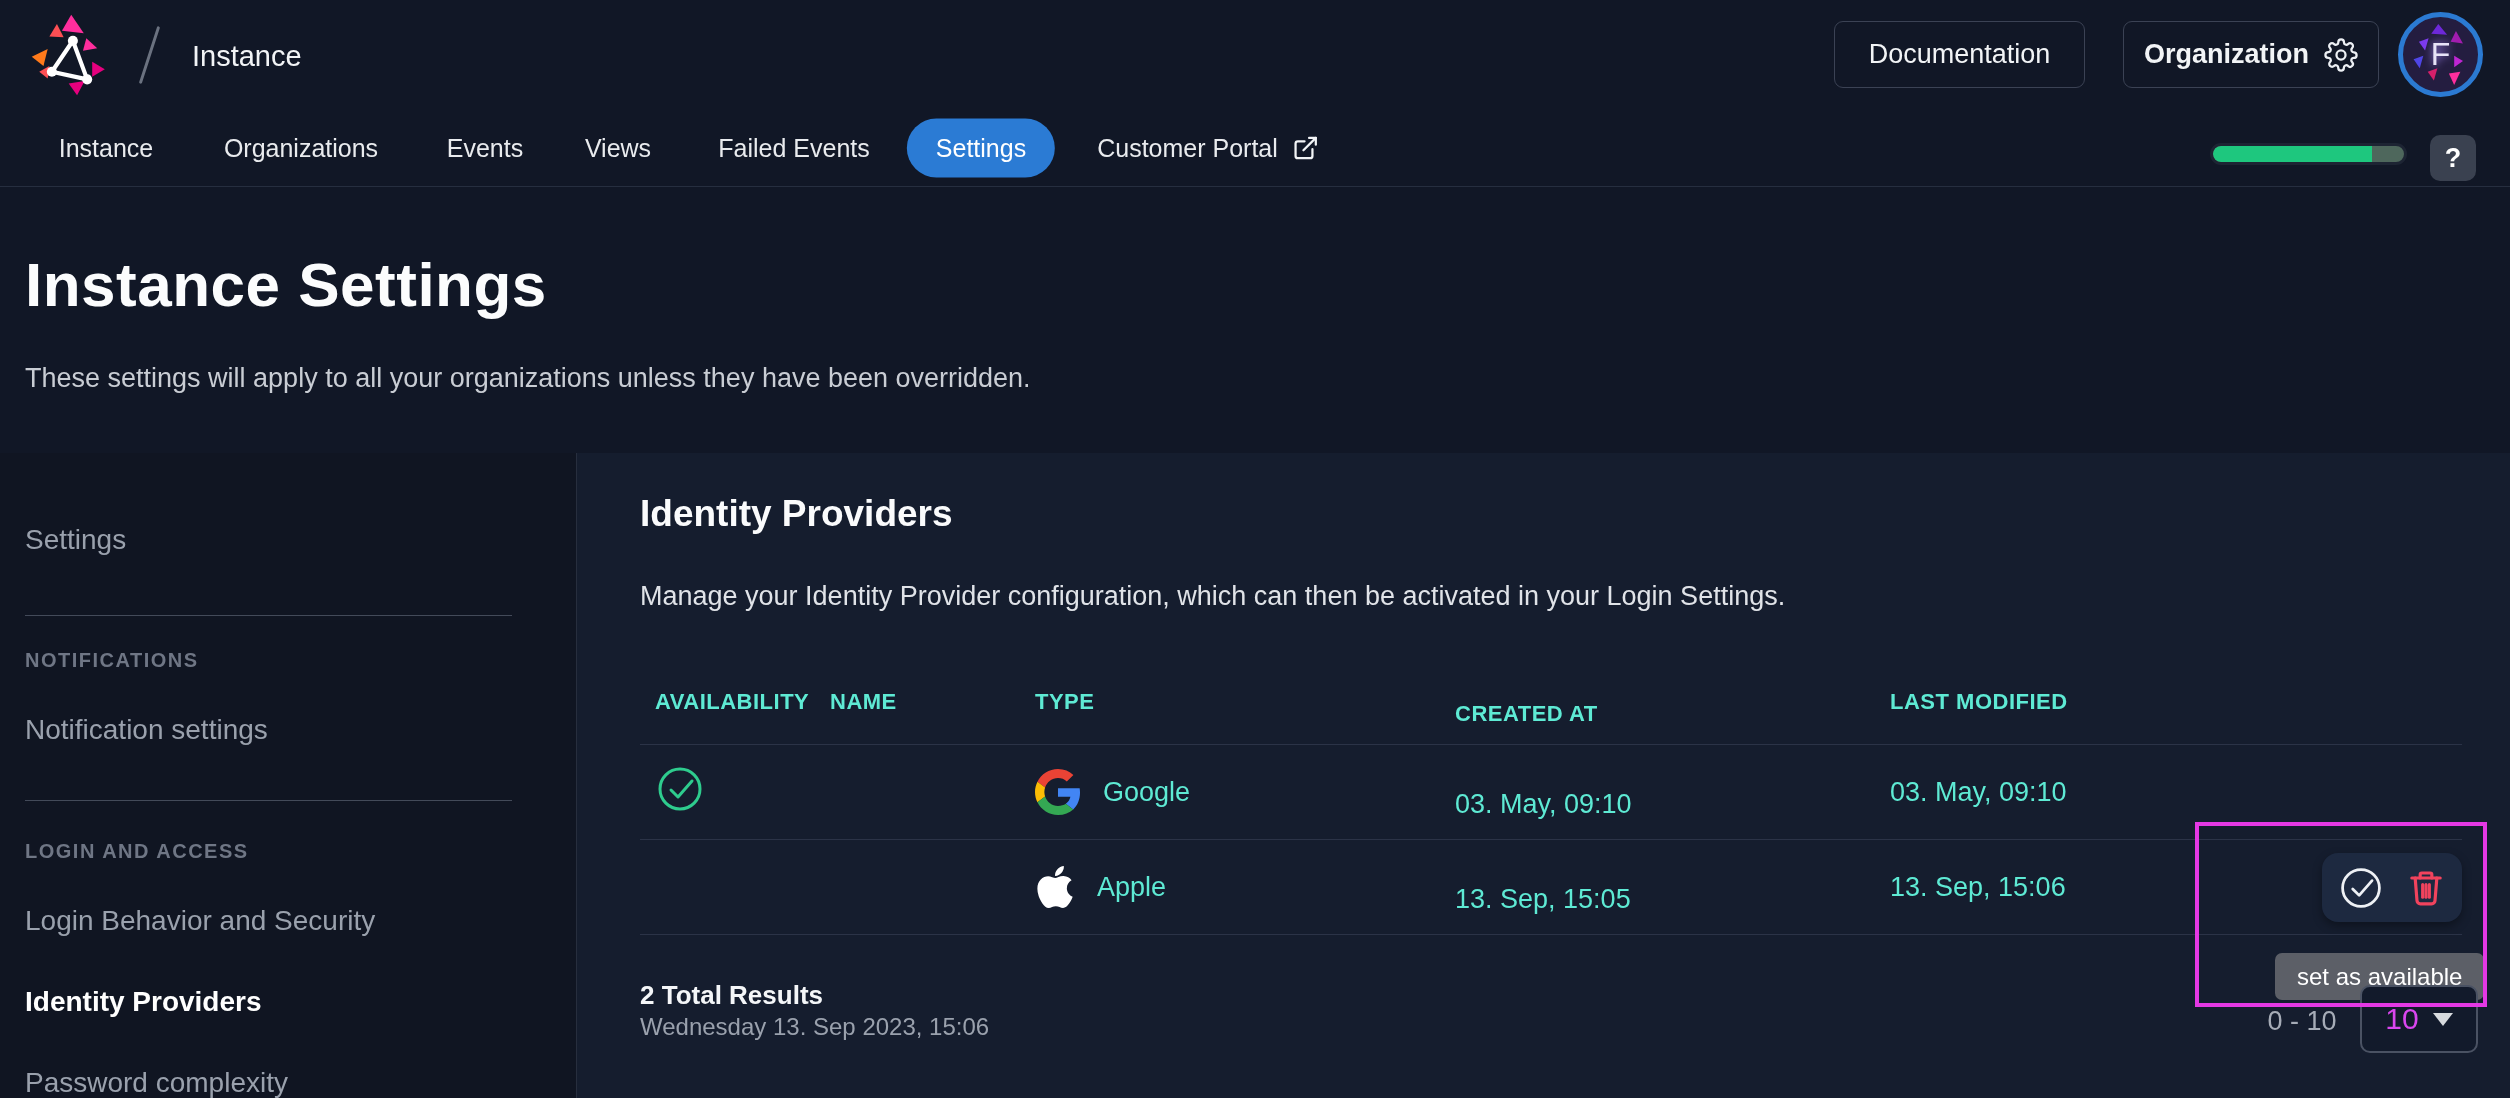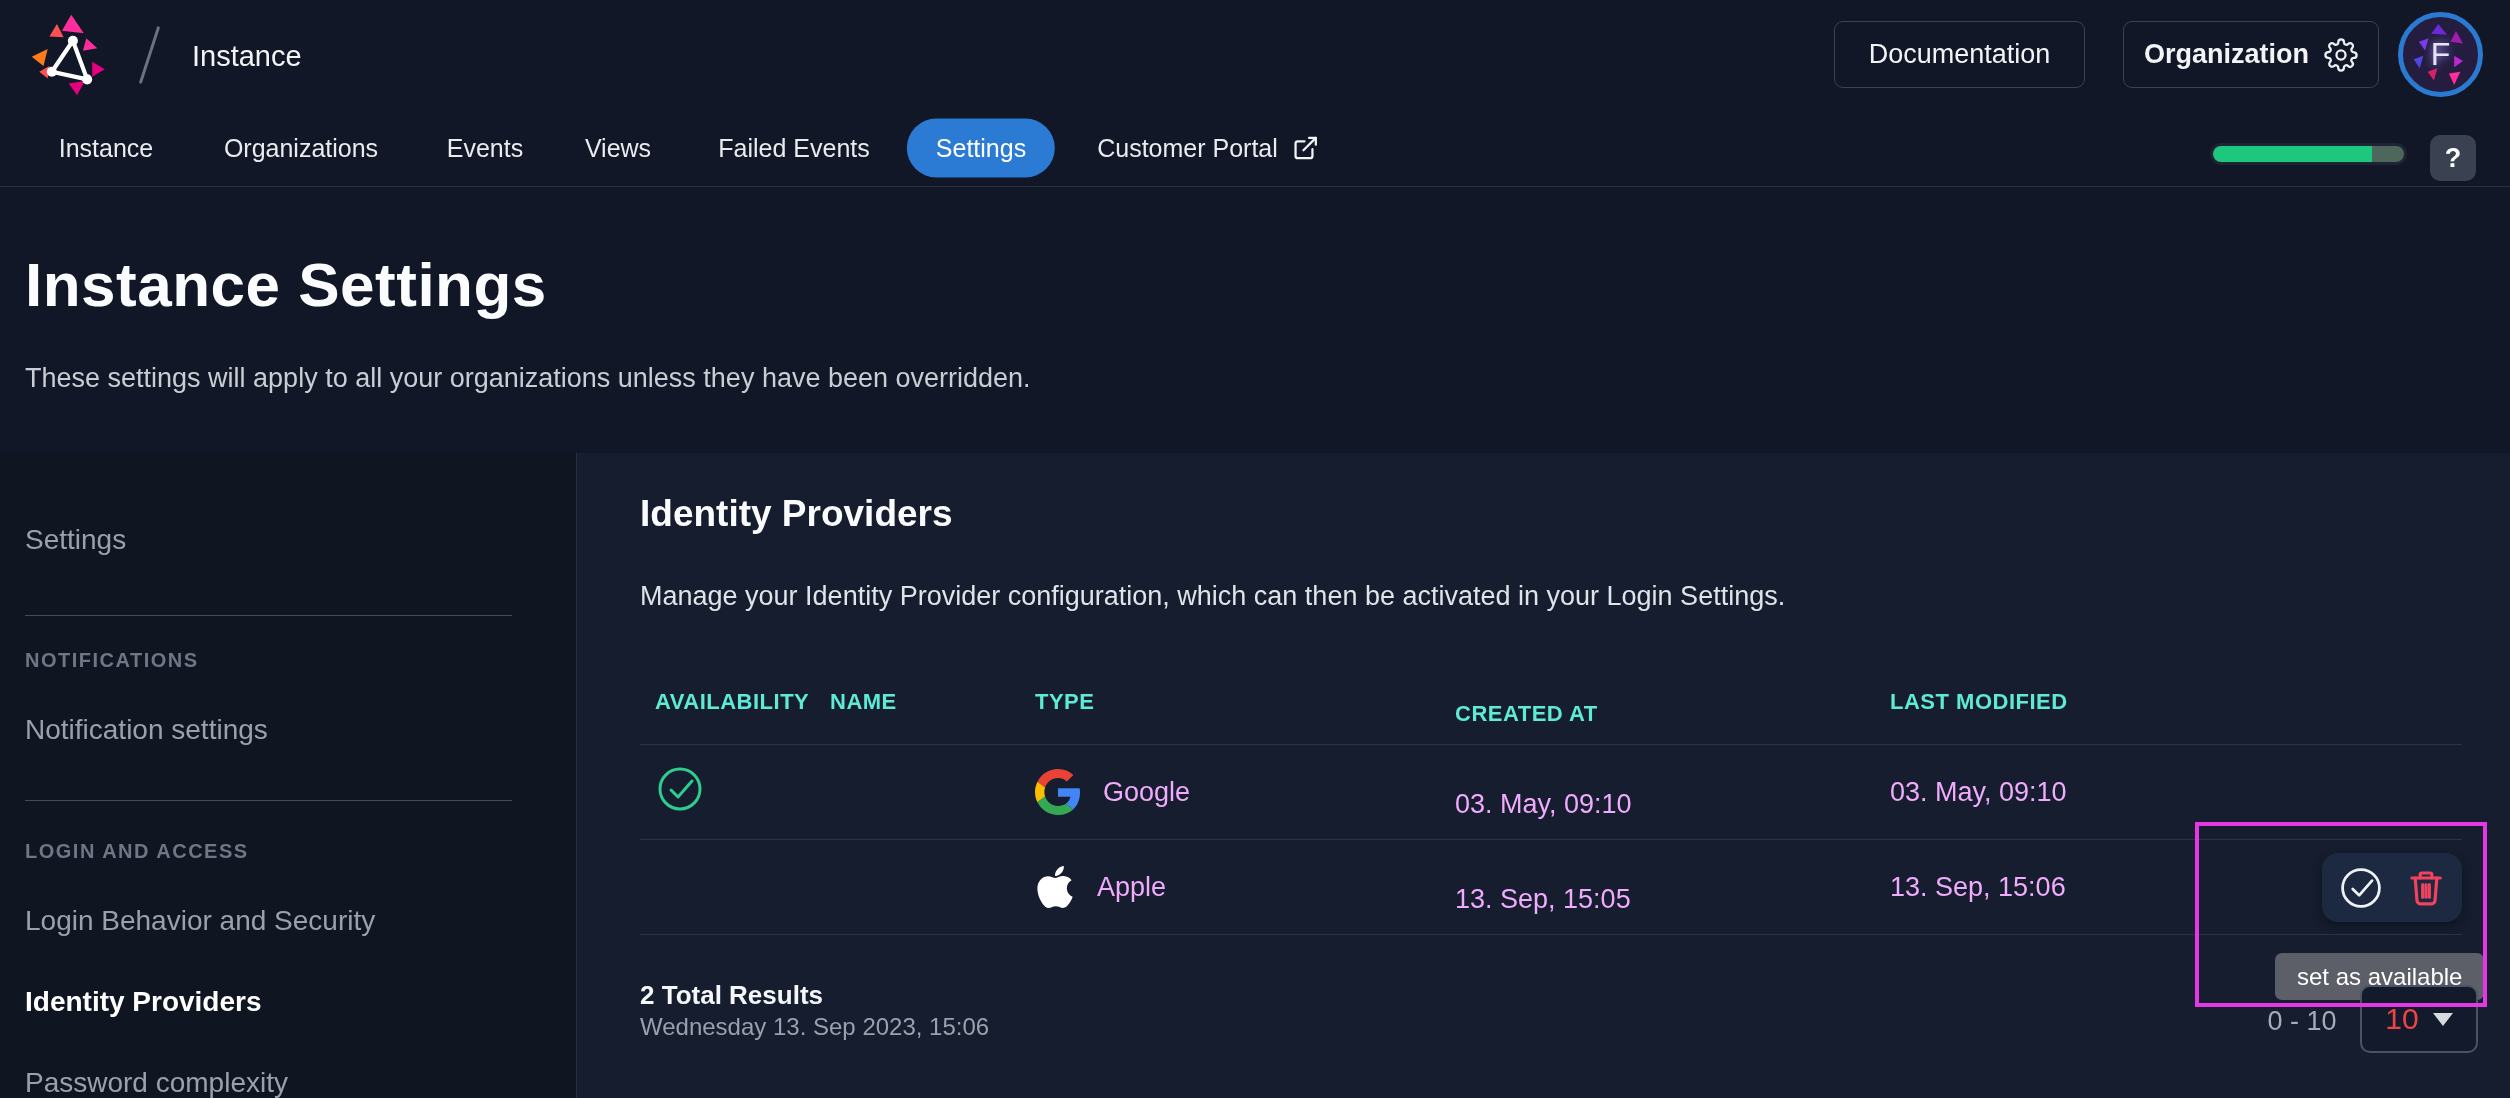--- a/index.html
+++ b/index.html
@@ -41,32 +41,32 @@
   .side-heading { position:absolute; left:25px; font-size:20px; font-weight:bold; letter-spacing:1.5px; color:#6f7685; }
   .side-divider { position:absolute; left:25px; width:487px; height:1px; background:#434a59; }
   .main { position:absolute; left:577px; top:0; width:1933px; height:645px; background:#151d2e; }
   .section-title { position:absolute; left:63px; top:40px; font-size:37px; font-weight:600; color:#fafbfc; }
   .section-desc { position:absolute; left:63px; top:128px; font-size:27px; color:#e0e3e8; }
   .idp-table { position:absolute; left:63px; top:207px; width:1822px; }
   .t-row { display:flex; align-items:center; border-bottom:1px solid #2b3347; }
   .t-head { height:85px; }
   .t-data { height:95px; }
   .th { font-size:22px; font-weight:600; color:#5eead4; letter-spacing:0.5px; }
-  .td { font-size:27px; color:#f0abfc; }
+  .td { font-size:27px; color:#5eead4; }
   .c1 { width:190px; padding-left:15px; }
   .c2 { width:205px; }
   .c3 { width:420px; display:flex; align-items:center; gap:22px; }
   .c4 { width:435px;margin-top:24px; }
   .c5 { flex:1; }
   .footer-block { position:absolute; left:63px; top:527px; }
   .footer-total { font-size:26px; font-weight:bold; color:#f4f6f8; }
   .footer-date { margin-top:2px; font-size:24px; color:#9aa1ad; }
   .pagination-range { position:absolute; left:1685px; top:553px; width:80px; text-align:center; font-size:27px; color:#a6acb7; }
   .page-size { position:absolute; left:1783px; top:532px; width:118px; height:68px; border:2px solid #4a5263; border-radius:10px; display:flex; align-items:center; justify-content:center; gap:14px; cursor:pointer; background:#121a2b; }
-  .page-size-value { font-size:30px; color:#ef4444; }
+  .page-size-value { font-size:30px; color:#d946ef; }
   .caret-down { width:0; height:0; border-left:10px solid transparent; border-right:10px solid transparent; border-top:13px solid #d7dade; }
   .row-actions { position:absolute; left:1745px; top:400px; width:140px; height:69px; background:#1d2940; border-radius:16px; display:flex; align-items:center; justify-content:center; gap:22px; box-shadow:0 4px 10px rgba(0,0,0,0.35); }
   .icon-btn { background:none; border:none; cursor:pointer; display:flex; align-items:center; justify-content:center; padding:0; }
   .tooltip { position:absolute; left:1698px; top:500px; height:47px; padding:0 22px; background:rgba(96,99,106,0.95); border-radius:7px; display:flex; align-items:center; font-size:24px; color:#ffffff; white-space:nowrap; }
   .annotation-box { position:absolute; left:2195px; top:822px; width:292px; height:185px; border:4px solid #e438e4; z-index:50; pointer-events:none; }
 </style>
 </head>
 <body>
 
 <header class="topbar">

